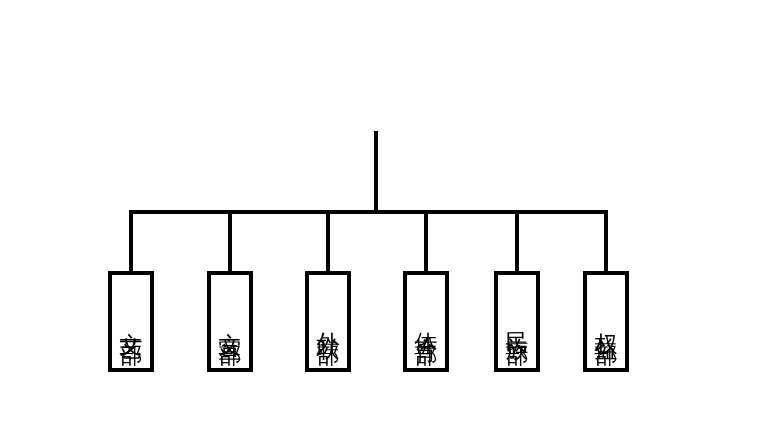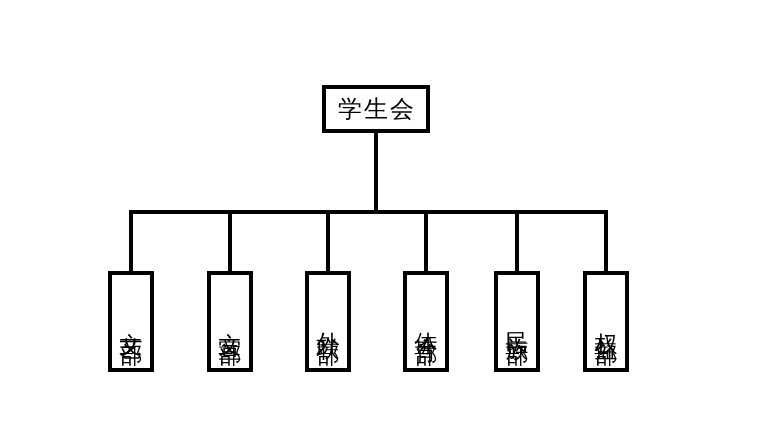--- a/index.html
+++ b/index.html
@@ -91,23 +91,20 @@
     line-height: 1;
     letter-spacing: 5px;
     white-space: nowrap;
   }
 </style>
 </head>
 <body>
 
 <div class="canvas">
 
-  <div class="root-box">
-    <span class="root-label">学生会</span>
-  </div>
 
   <div class="line trunk-line"></div>
   <div class="line h-connector"></div>
   <div class="line drop drop-1"></div>
   <div class="line drop drop-2"></div>
   <div class="line drop drop-3"></div>
   <div class="line drop drop-4"></div>
   <div class="line drop drop-5"></div>
   <div class="line drop drop-6"></div>
 

